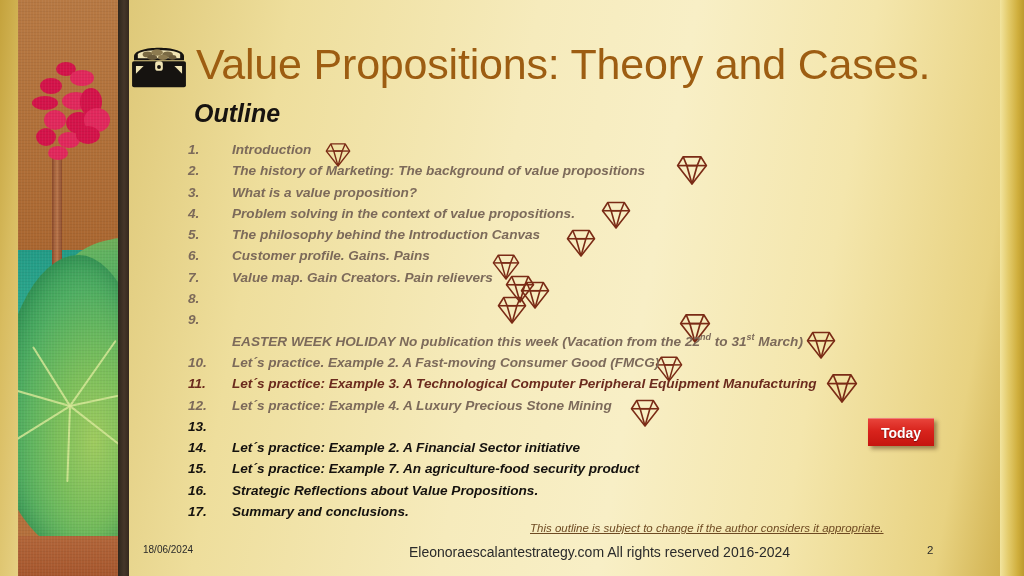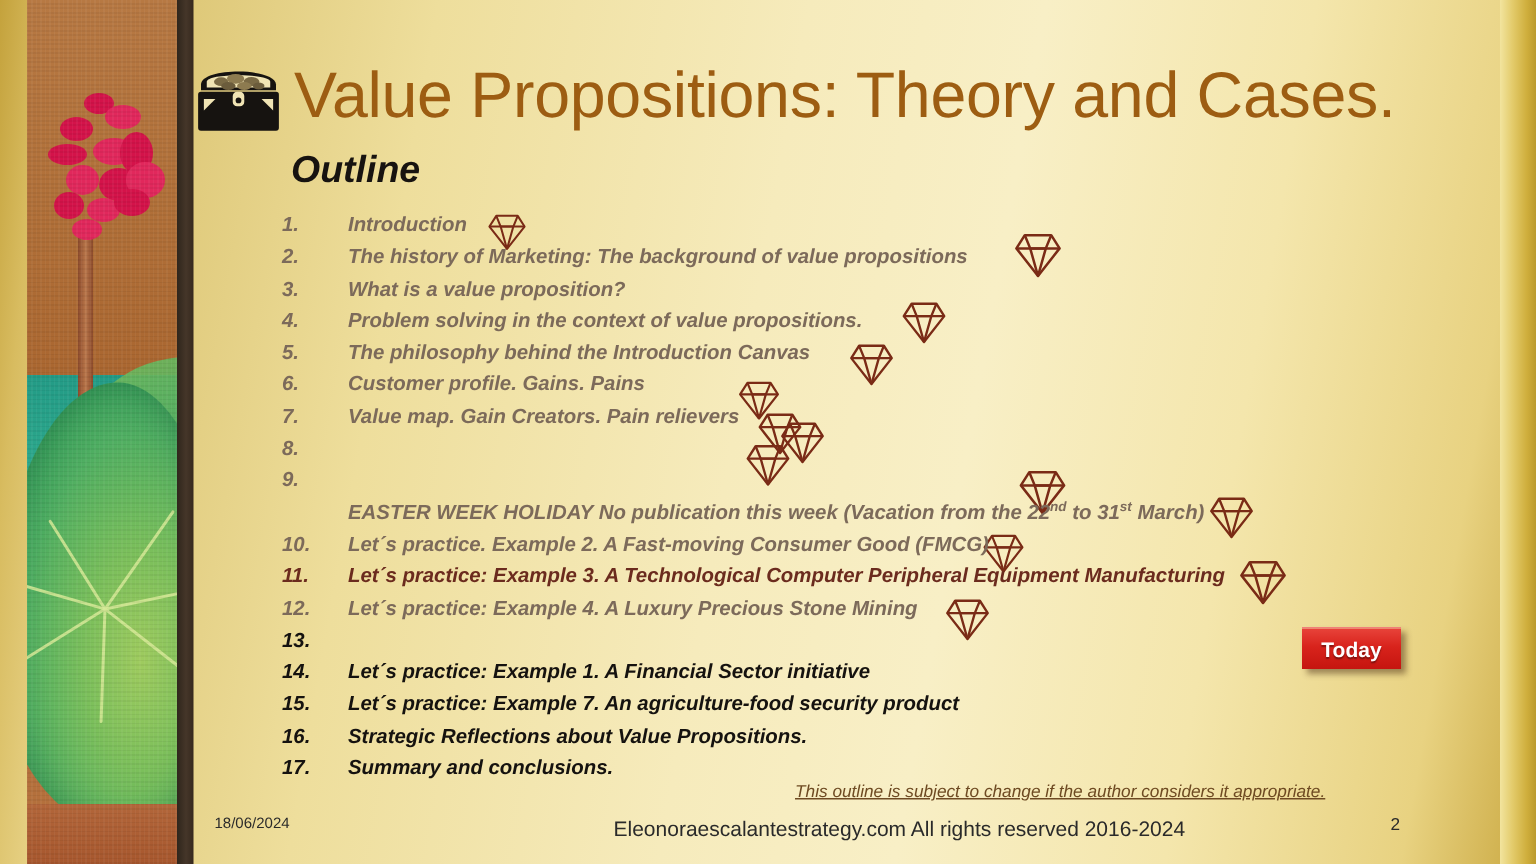--- a/index.html
+++ b/index.html
@@ -348,21 +348,21 @@
       </div>
       <div class="row c-mid">
         <span class="num">12.</span>
         <span class="txt">Let´s practice: Example 4. A Luxury Precious Stone Mining</span>
       </div>
       <div class="row c-dark">
         <span class="num">13.</span>
       </div>
       <div class="row c-dark">
         <span class="num">14.</span>
-        <span class="txt">Let´s practice: Example 1. A Financial Sector initiative</span>
+        <span class="txt">Let´s practice: Example 2. A Financial Sector initiative</span>
       </div>
       <div class="row c-dark">
         <span class="num">15.</span>
         <span class="txt">Let´s practice: Example 7. An agriculture-food security product</span>
       </div>
       <div class="row c-dark">
         <span class="num">16.</span>
         <span class="txt">Strategic Reflections about Value Propositions.</span>
       </div>
       <div class="row c-dark">

